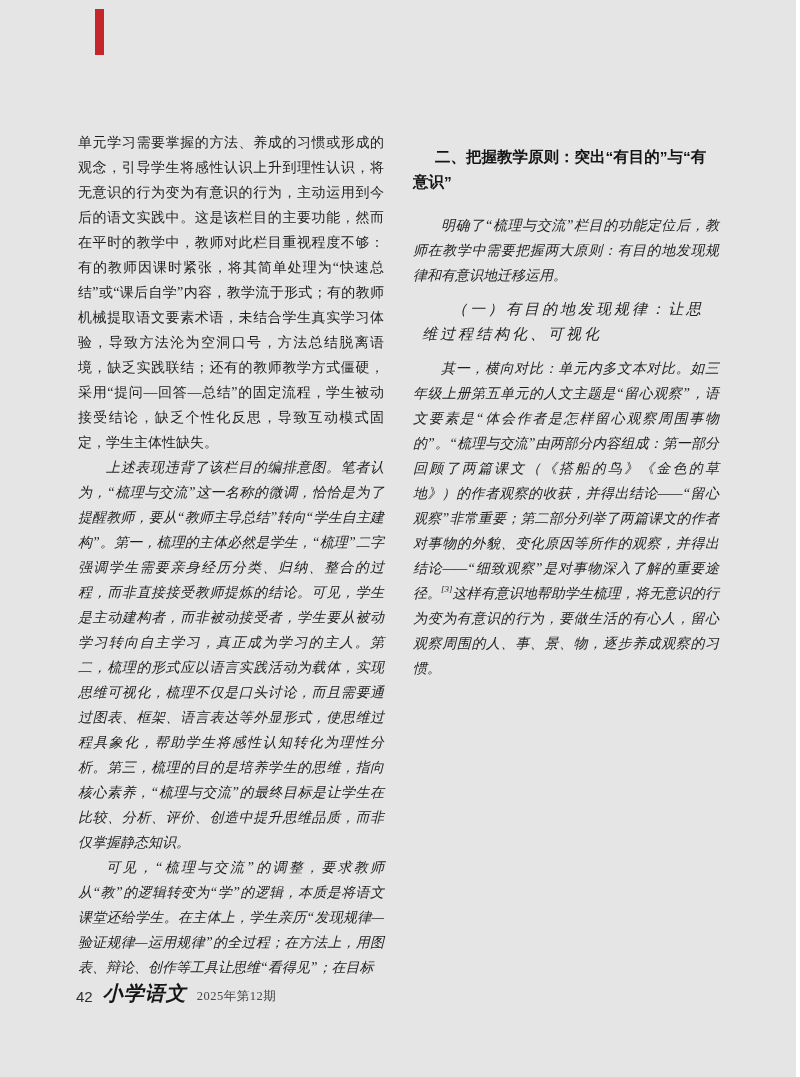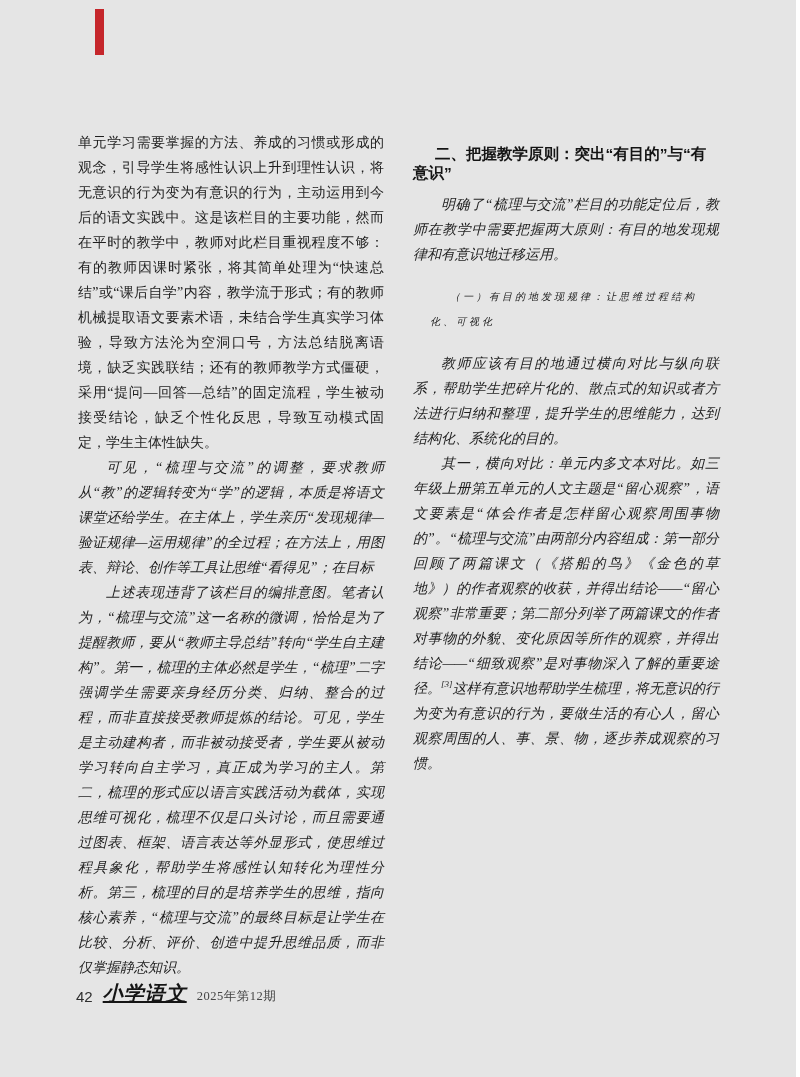--- a/index.html
+++ b/index.html
@@ -34,33 +34,33 @@
     font-size: 14px;
     line-height: 25px;
     text-align: justify;
   }
   .col p { margin: 0; }
   .body-p.indent { text-indent: 2em; font-style: italic; }
   .col h2 {
     font-family: "Liberation Sans", "DejaVu Sans", sans-serif;
     font-weight: bold;
     font-size: 15.5px;
-    line-height: 19px;
-    margin: 14px 0 10px 0;
+    line-height: 25px;
+    margin: 14px 0 19px 0;
     text-indent: 22px;
     color: #141414;
     text-align: left;
   }
   .col h3 {
     font-weight: normal;
     font-style: italic;
-    font-size: 10px;
+    font-size: 15px;
     line-height: 25px;
     letter-spacing: 3px;
-    margin: 17px;
+    margin: 9px;
     text-indent: 2em;
     text-align: left;
     color: #222222;
   }
   sup.citation {
     font-size: 9px;
     line-height: 0;
     letter-spacing: 0;
   }
   .footer {
@@ -76,47 +76,45 @@
     font-size: 15px;
     color: #2e2e2e;
     padding-bottom: 2px;
   }
   .journal-logo {
     font-size: 20px;
     font-weight: bold;
     font-style: italic;
     color: #151515;
     letter-spacing: 1px;
-    text-decoration: underline;
   }
   .issue {
     font-size: 12.5px;
     color: #454545;
     padding-bottom: 2px;
     letter-spacing: 0.5px;
   }
 </style>
 </head>
 <body>
 
 <div class="page">
 
   <div class="red-mark" style="background-color: rgb(197, 38, 43);"></div>
 
   <div class="columns">
     <div class="col">
         <p class="body-p noindent"><span>单元学习需要掌握的方法、养成的习惯或形成的观念，引导学生将感性认识上升到理性认识，将无意识的行为变为有意识的行为，主动运用到今后的语文实践中。这是该栏目的主要功能，然而在平时的教学中，教师对此栏目重视程度不够：有的教师因课时紧张，将其简单处理为“快速总结”或“课后自学”内容，教学流于形式；有的教师机械提取语文要素术语，未结合学生真实学习体验，导致方法沦为空洞口号，方法总结脱离语境，缺乏实践联结；还有的教师教学方式僵硬，采用“提问—回答—总结”的固定流程，学生被动接受结论，缺乏个性化反思，导致互动模式固定，学生主体性缺失。</span></p>
+        <p class="body-p indent"><span>上述表现违背了该栏目的编排意图。笔者认为，“梳理与交流”这一名称的微调，恰恰是为了提醒教师，要从“教师主导总结”转向“学生自主建构”。第一，梳理的主体必然是学生，“梳理”二字强调学生需要亲身经历分类、归纳、整合的过程，而非直接接受教师提炼的结论。可见，学生是主动建构者，而非被动接受者，学生要从被动学习转向自主学习，真正成为学习的主人。第二，梳理的形式应以语言实践活动为载体，实现思维可视化，梳理不仅是口头讨论，而且需要通过图表、框架、语言表达等外显形式，使思维过程具象化，帮助学生将感性认知转化为理性分析。第三，梳理的目的是培养学生的思维，指向核心素养，“梳理与交流”的最终目标是让学生在比较、分析、评价、创造中提升思维品质，而非仅掌握静态知识。</span></p>
         <p class="body-p indent"><span>可见，“梳理与交流”的调整，要求教师从“教”的逻辑转变为“学”的逻辑，本质是将语文课堂还给学生。在主体上，学生亲历“发现规律—验证规律—运用规律”的全过程；在方法上，用图表、辩论、创作等工具让思维“看得见”；在目标</span></p>
-        <p class="body-p indent"><span>上述表现违背了该栏目的编排意图。笔者认为，“梳理与交流”这一名称的微调，恰恰是为了提醒教师，要从“教师主导总结”转向“学生自主建构”。第一，梳理的主体必然是学生，“梳理”二字强调学生需要亲身经历分类、归纳、整合的过程，而非直接接受教师提炼的结论。可见，学生是主动建构者，而非被动接受者，学生要从被动学习转向自主学习，真正成为学习的主人。第二，梳理的形式应以语言实践活动为载体，实现思维可视化，梳理不仅是口头讨论，而且需要通过图表、框架、语言表达等外显形式，使思维过程具象化，帮助学生将感性认知转化为理性分析。第三，梳理的目的是培养学生的思维，指向核心素养，“梳理与交流”的最终目标是让学生在比较、分析、评价、创造中提升思维品质，而非仅掌握静态知识。</span></p>
       </div>
     <div class="col">
         <h2><span>二、把握教学原则：突出“有目的”与“有意识”</span></h2>
         <p class="body-p indent"><span>明确了“梳理与交流”栏目的功能定位后，教师在教学中需要把握两大原则：有目的地发现规律和有意识地迁移运用。</span></p>
         <h3><span>（一）有目的地发现规律：让思维过程结构化、可视化</span></h3>
-        <p class="body-p indent"><span>教师应该有目的地通过横向对比与纵向联系，帮助学生把碎片化的、散点式的知识或者方法进行归纳和整理，提升学生的思维能力，达到结构化、系统化的目的。</span></p>
         <p class="body-p indent"><span>其一，横向对比：单元内多文本对比。如三年级上册第五单元的人文主题是“留心观察”，语文要素是“体会作者是怎样留心观察周围事物的”。“梳理与交流”由两部分内容组成：第一部分回顾了两篇课文（《搭船的鸟》《金色的草地》）的作者观察的收获，并得出结论——“留心观察”非常重要；第二部分列举了两篇课文的作者对事物的外貌、变化原因等所作的观察，并得出结论——“细致观察”是对事物深入了解的重要途径。</span><sup class="citation">[3]</sup><span>这样有意识地帮助学生梳理，将无意识的行为变为有意识的行为，要做生活的有心人，留心观察周围的人、事、景、物，逐步养成观察的习惯。</span></p>
       </div>
   </div>
 
   <div class="footer">
     <span class="page-num">42</span>
     <span class="journal-logo">小学语文</span>
     <span class="issue">2025年第12期</span>
   </div>
 

